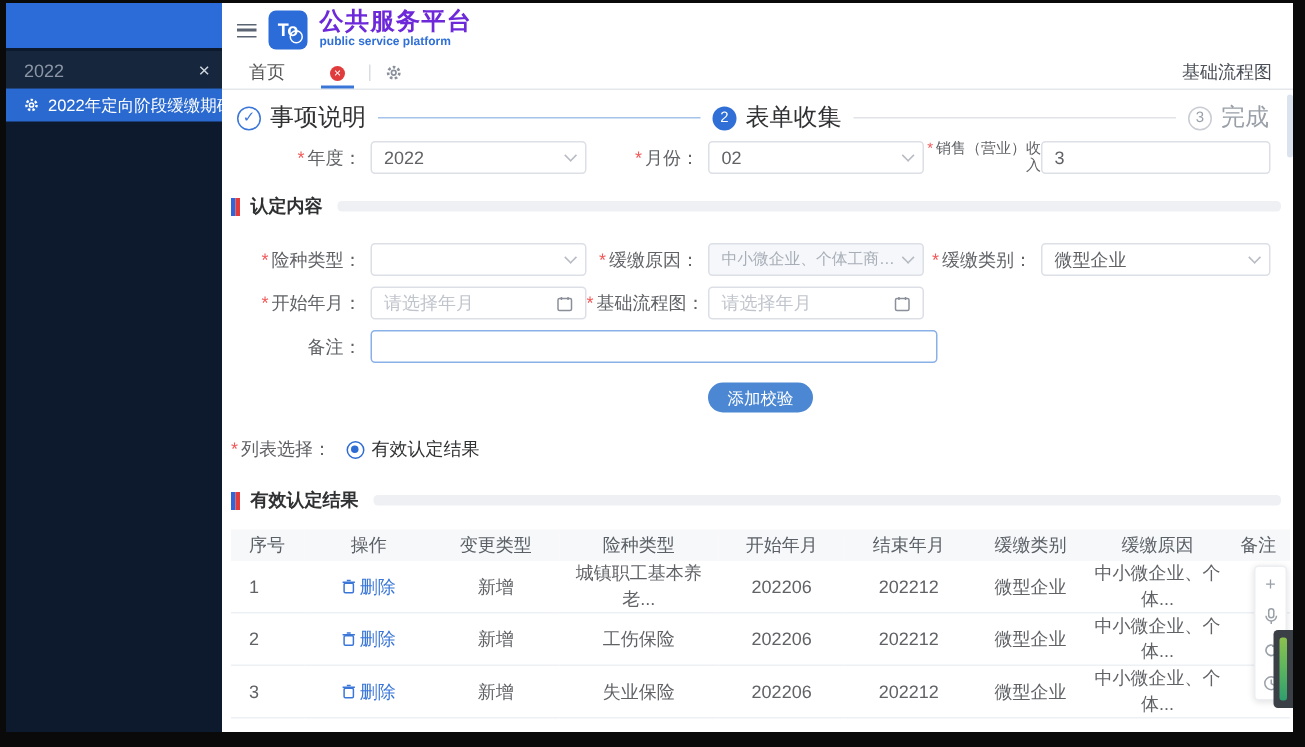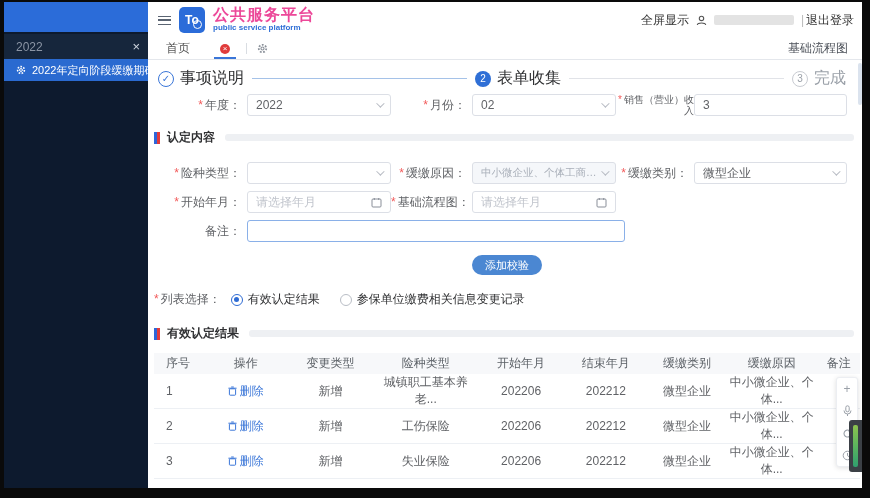--- a/index.html
+++ b/index.html
@@ -19,21 +19,21 @@
 
   
   .main { flex:1; display:flex; flex-direction:column; min-width:0; }
 
   header.topbar { height:36px; display:flex; align-items:center; padding:0 8px 0 8px; background:#fff; }
   .hamburger { width:13px; height:9px; border-top:1.5px solid #5a6472; border-bottom:1.5px solid #5a6472; position:relative; margin:0 8px 0 2px; cursor:pointer; }
   .hamburger:before { content:""; position:absolute; left:0; right:0; top:2.7px; height:1.5px; background:#5a6472; }
   .logo { width:26px; height:26px; background:#2b6cd9; border-radius:5px; color:#fff; font-weight:bold; font-size:12px; display:flex; align-items:center; justify-content:center; margin-right:8px; position:relative; }
   .logo:after { content:""; position:absolute; right:3px; bottom:4px; width:7px; height:7px; border:1.5px solid #fff; border-radius:50%; background:transparent; }
   .title-wrap { line-height:1.05; }
-  .app-title { color:#ec4899; font-size:16px; font-weight:bold; letter-spacing:1px; }
+  .app-title { color:#6d28d9; font-size:16px; font-weight:bold; letter-spacing:1px; }
   .app-subtitle { color:#2f6fd6; font-size:8px; font-weight:bold; }
   .top-right { margin-left:auto; display:flex; align-items:center; gap:7px; font-size:12px; color:#333; }
   .redact { width:80px; height:10px; background:#e3e3e3; border-radius:2px; }
   .logout { white-space:nowrap; color:#333; }
   .logout .sep { color:#bbb; margin-right:2px; }
 
   .tabbar { height:22px; display:flex; align-items:center; border-bottom:1px solid #e4e7ec; padding:0 8px 0 18px; font-size:12px; background:#fff; }
   .tab-home { color:#555; margin-right:28px; cursor:pointer; }
   .tab-active { position:relative; color:#3a76d8; display:flex; align-items:center; gap:5px; height:100%; cursor:pointer; padding:0 2px; }
   .tab-active:after { content:""; position:absolute; left:-4px; right:-4px; bottom:0; height:2px; background:#3a76d8; }
@@ -129,31 +129,20 @@
   </aside>
 
   <div class="main">
     <header class="topbar">
       <span class="hamburger"></span>
       <span class="logo">To</span>
       <span class="title-wrap">
         <div class="app-title">公共服务平台</div>
         <div class="app-subtitle">public service platform</div>
       </span>
-      <span class="top-right">
-        <span>全屏显示</span>
-        <span>
-          <svg width="11" height="11" viewBox="0 0 11 11">
-              <circle cx="5.5" cy="3.4" r="2.2" fill="none" stroke="#555" stroke-width="1.1"></circle>
-              <path d="M1.3 10 C1.8 7.4 9.2 7.4 9.7 10" fill="none" stroke="#555" stroke-width="1.1"></path>
-            </svg>
-        </span>
-        <span class="redact"></span>
-        <span class="logout"><span class="sep">|</span><span>退出登录</span></span>
-      </span>
     </header>
 
     <div class="tabbar">
       <span class="tab-home">首页</span>
       <span class="tab-active">
         <span class="tab-close">×</span>
       </span>
       <span class="tab-divider"></span>
       <span class="gear-icon">
         <svg width="11" height="11" viewBox="0 0 10 10">
@@ -261,24 +250,20 @@
         <input class="inp remark-inp" value="" style="">
       </div>
 
       <button class="add-btn">添加校验</button>
 
       <div class="radio-row">
         <span><span class="req">*</span><span>列表选择：</span></span>
         <span class="radio-opt sel-on">
             <span class="rdot"></span>
             <span>有效认定结果</span>
-          </span>
-        <span class="radio-opt">
-            <span class="rdot"></span>
-            <span>参保单位缴费相关信息变更记录</span>
           </span>
       </div>
 
       <div class="section-head" style="margin-top:17px;">
         <span class="marker">
             <i class="mb"></i>
             <i class="mr"></i>
           </span>
         <span class="section-title">有效认定结果</span>
         <span class="section-bar"></span>

